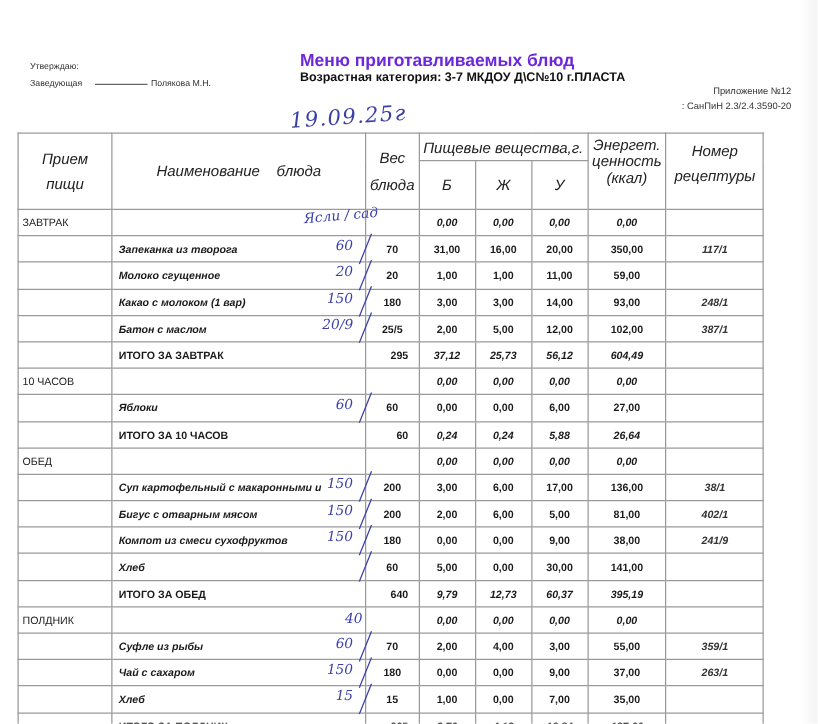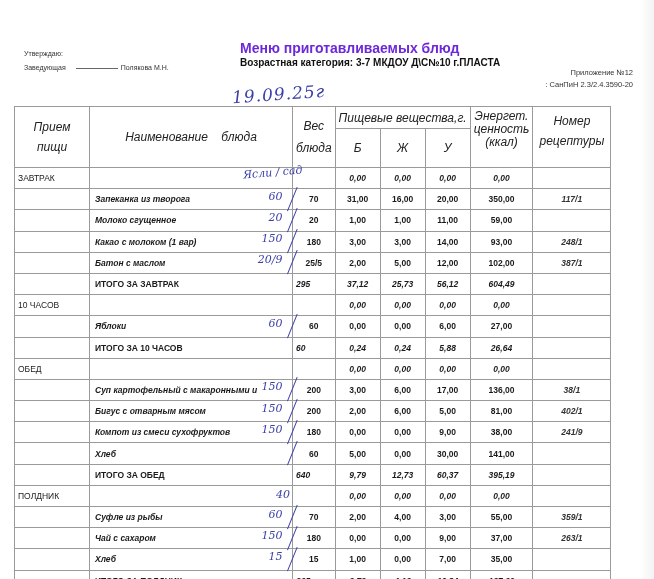--- a/index.html
+++ b/index.html
@@ -60,21 +60,21 @@
     .c-zh { width: 34px; }
     .c-u { width: 34px; }
     .c-kcal { width: 54px; }
     .c-rec { width: 78px; }
     .meal-label { font-size: 8.5px; color: #222; }
     .dish-name { font-weight: bold; font-style: italic; padding-left: 5px !important; margin-left: 24px; }
     .total-name { font-weight: bold; padding-left: 5px !important; }
     .num { text-align: center; font-weight: bold; }
     .num-i { text-align: center; font-weight: bold; font-style: italic; }
     .w-num { text-align: center; font-weight: bold; }
-    .w-tot { font-weight: bold; font-style: italic; padding-right: 8px !important; margin-left: 35px; }
+    .w-tot { text-align: right; font-weight: bold; padding-right: 8px !important; margin-left: 35px; }
     .rec { text-align: center; font-style: italic; font-weight: bold; color: #333; }
     .hdr-top { height: 21px !important; }
     .hdr-bot { height: 38px !important; }
 
     .hw-note { font-size: 11px; }
     .slash { position: absolute; width: 1.3px; background: #3b3fa8; transform-origin: bottom left; }
   </style>
 </head>
 <body>
 

